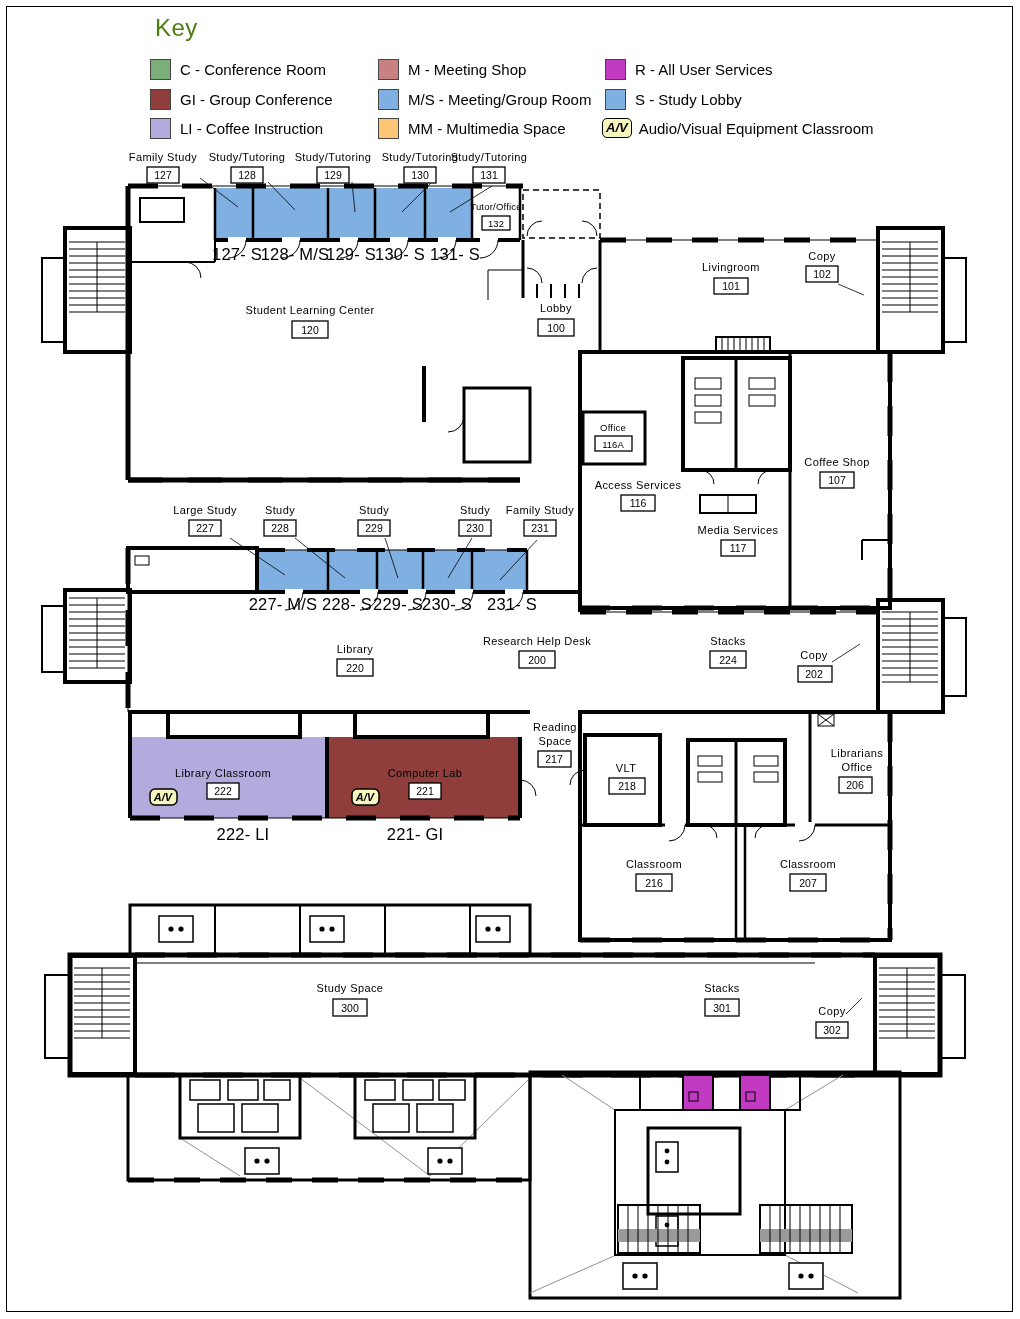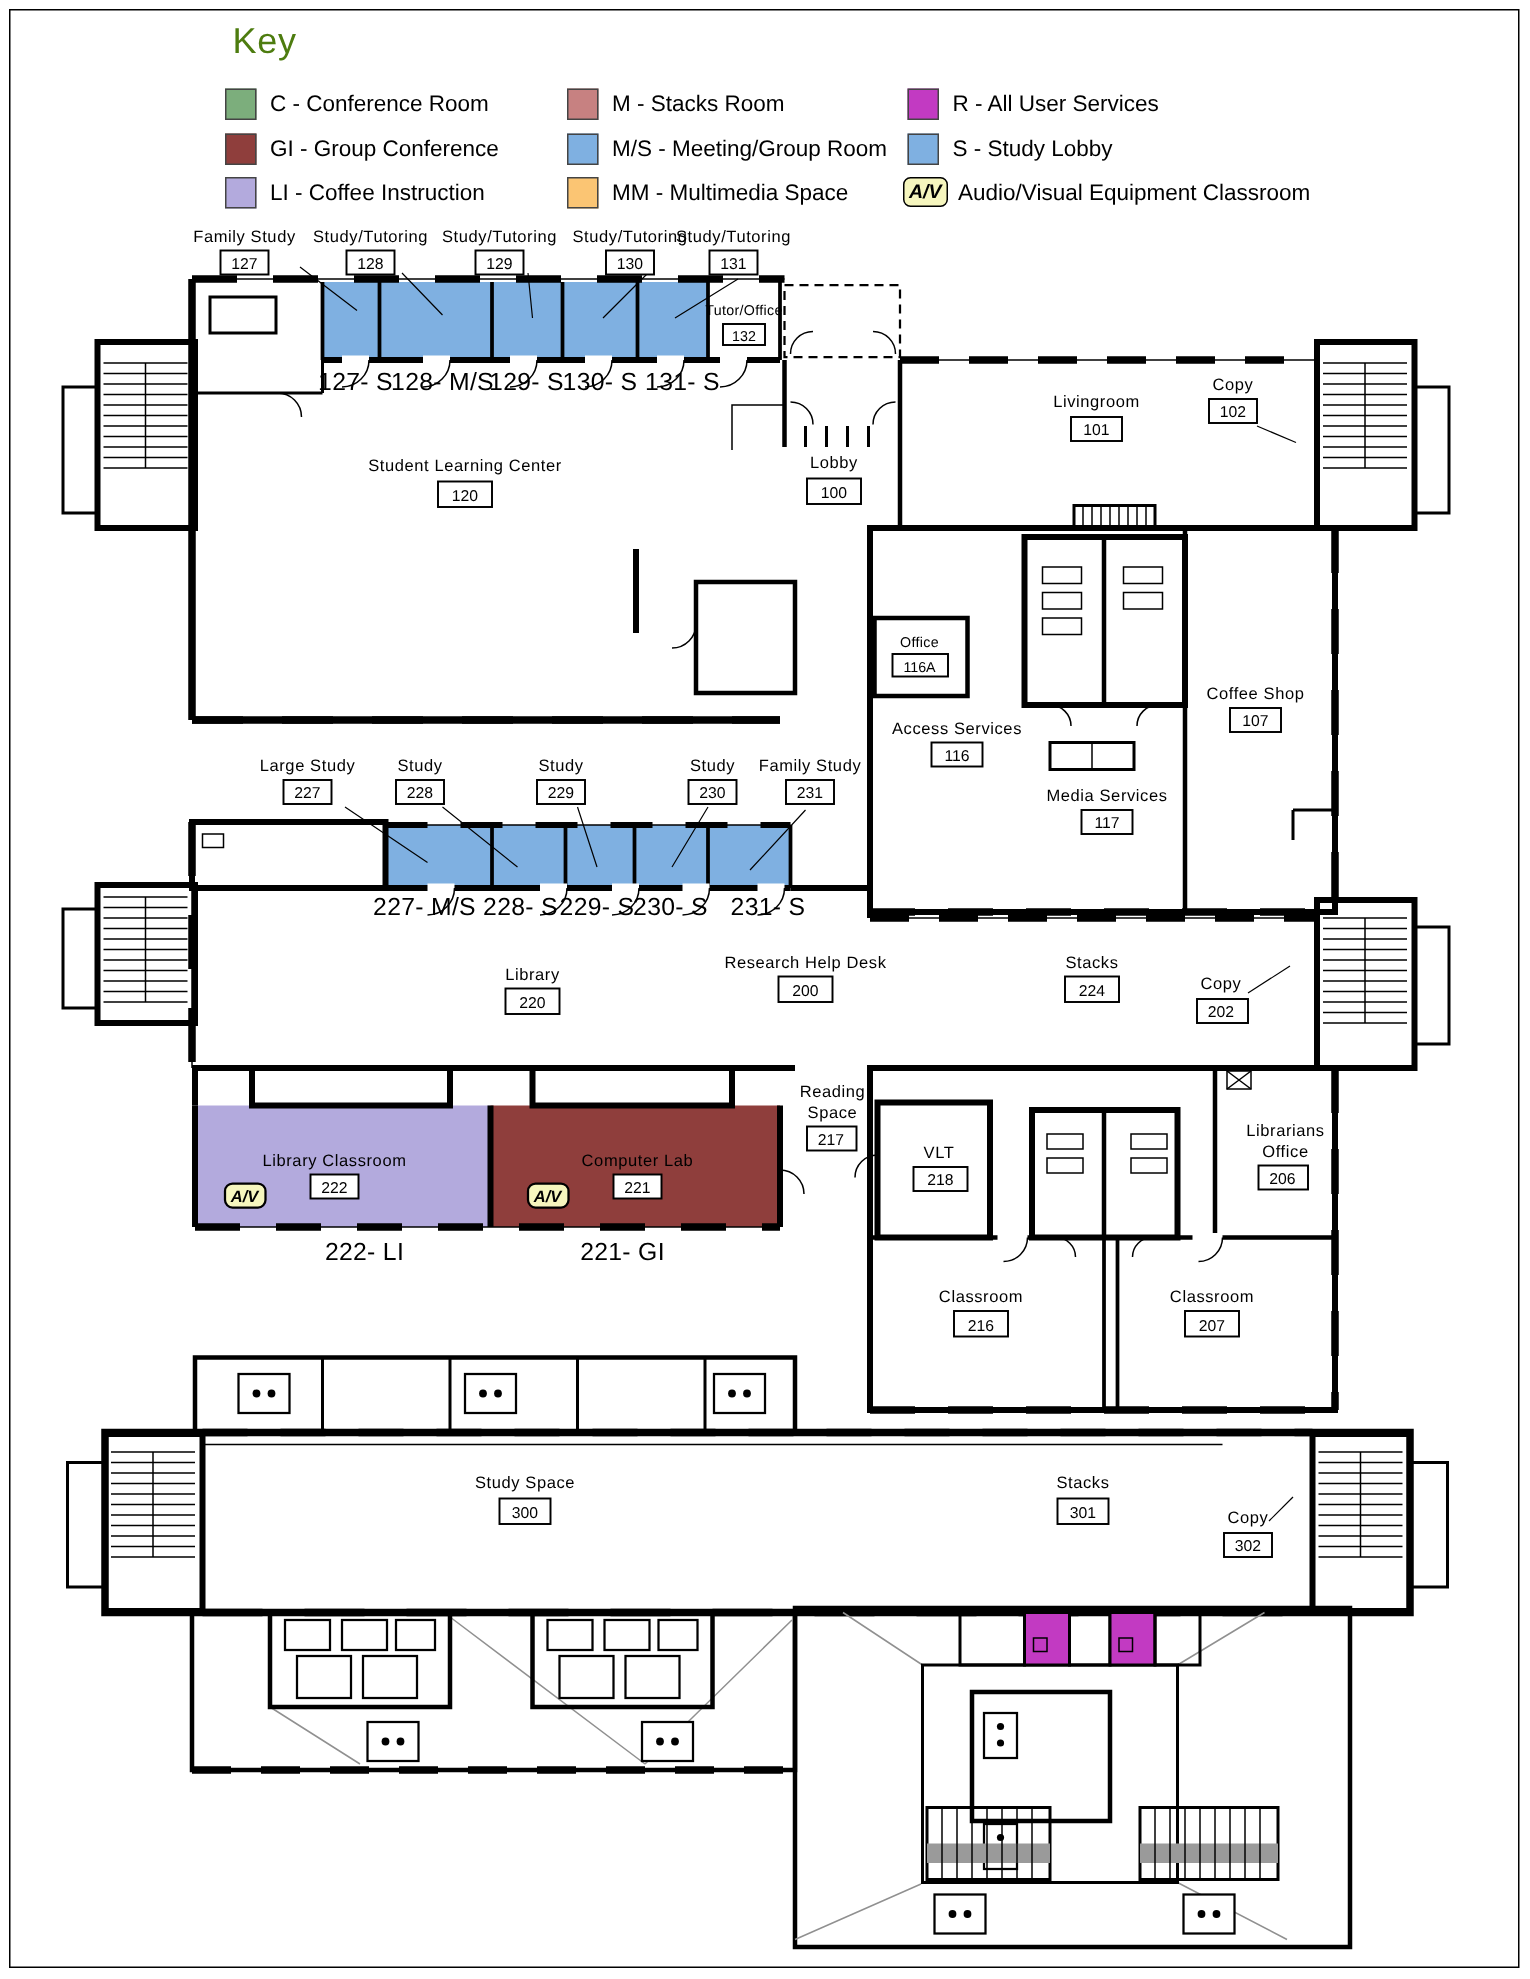--- a/index.html
+++ b/index.html
@@ -44,21 +44,21 @@
 <div class="key-item" style="left:150px;top:88px">
   <div class="swatch" style="background: rgb(143, 62, 60);"></div>
   <div class="key-label">GI - Group Conference</div>
 </div>
 <div class="key-item" style="left:150px;top:117px">
   <div class="swatch" style="background: rgb(179, 170, 221);"></div>
   <div class="key-label">LI - Coffee Instruction</div>
 </div>
 <div class="key-item" style="left:378px;top:58px">
   <div class="swatch" style="background: rgb(199, 129, 129);"></div>
-  <div class="key-label">M - Stacks Room</div>
+  <div class="key-label">M - Meeting Shop</div>
 </div>
 <div class="key-item" style="left:378px;top:88px">
   <div class="swatch" style="background: rgb(127, 176, 225);"></div>
   <div class="key-label">M/S - Meeting/Group Room</div>
 </div>
 <div class="key-item" style="left:378px;top:117px">
   <div class="swatch" style="background: rgb(251, 197, 115);"></div>
   <div class="key-label">MM - Multimedia Space</div>
 </div>
 <div class="key-item" style="left:605px;top:58px">

